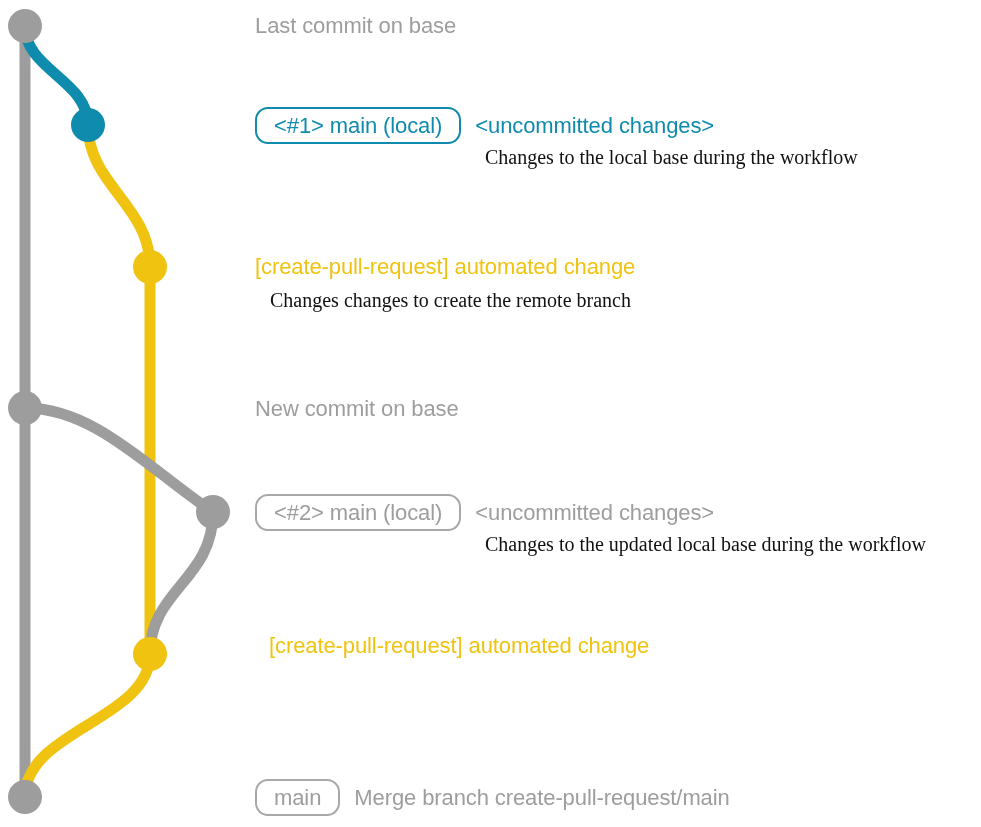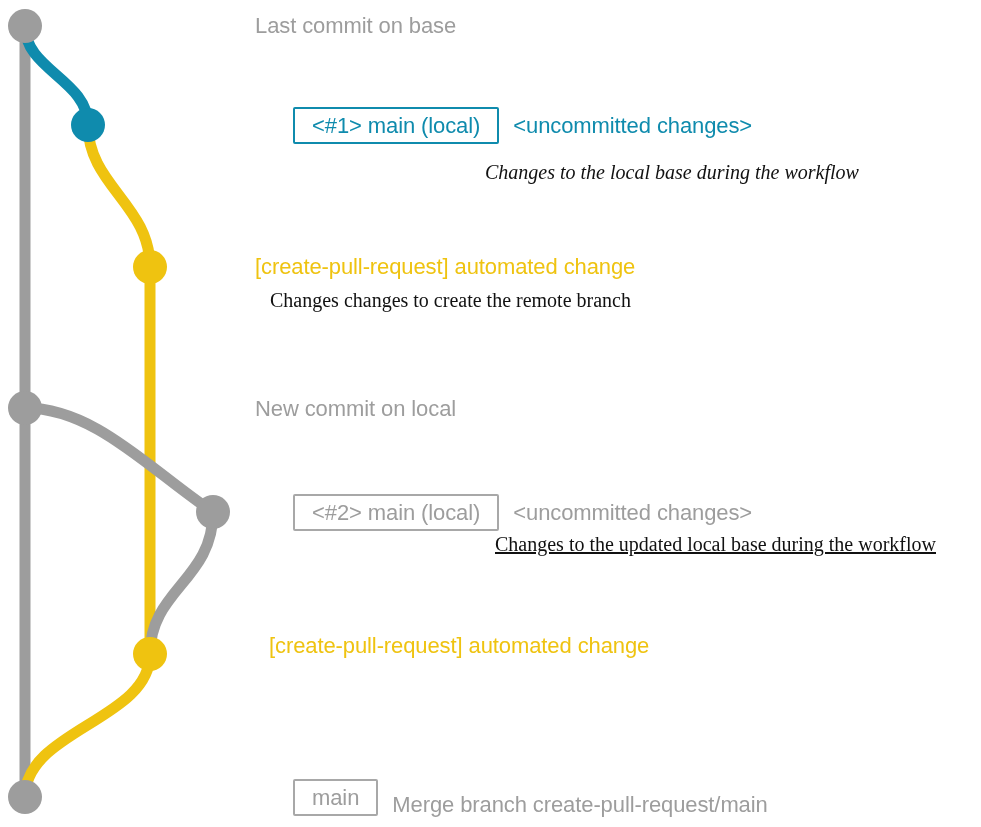--- a/index.html
+++ b/index.html
@@ -37,28 +37,27 @@
     white-space: nowrap;
   }
 
   .pill {
     display: inline-flex;
     align-items: center;
     justify-content: center;
     box-sizing: border-box;
     height: 37px;
     padding: 0 17px;
-    border-radius: 2px;
+    border-radius: 13px;
     border: 2px solid #ec4899;
     color: #9d9d9d;
     font-size: 22px;
     line-height: 1;
     letter-spacing: -0.1px;
     background: transparent;
-    margin-left: 38px;
   }
   .pill.blue   { border-color: #0f8bad; color: #0f8bad; }
   .pill.yellow { border-color: #efc310; color: #efc310; }
   .pill.gray   { border-color: #a8a8a8; color: #9d9d9d; }
 
   .subject {
     font-size: 22px;
     line-height: 1;
     letter-spacing: -0.1px;
     margin-left: 14px;
@@ -115,35 +114,35 @@
     <circle cx="150" cy="654" r="17" fill="#efc310"></circle>
     <circle cx="25" cy="797" r="17" fill="#9d9d9d"></circle>
   </svg>
 
   <div class="headline gray" style="left:255px; top:15px;">Last commit on base</div>
 
   <div class="row" style="left:255px; top:107px;">
     <span class="pill blue">&lt;#1&gt; main (local)</span>
     <span class="subject blue">&lt;uncommitted changes&gt;</span>
   </div>
-  <div class="note" style="left:485px; top:162px;font-style:italic;">Changes to the local base during the workflow</div>
+  <div class="note" style="left:485px; top:147px;">Changes to the local base during the workflow</div>
 
   <div class="headline yellow" style="left:255px; top:256px;">[create-pull-request] automated change</div>
   <div class="note" style="left:270px; top:290px;">Changes changes to create the remote branch</div>
 
-  <div class="headline gray" style="left:255px; top:398px;">New commit on local</div>
+  <div class="headline gray" style="left:255px; top:398px;">New commit on base</div>
 
   <div class="row" style="left:255px; top:494px;">
     <span class="pill gray">&lt;#2&gt; main (local)</span>
     <span class="subject gray">&lt;uncommitted changes&gt;</span>
   </div>
-  <div class="note" style="left:495px; top:534px;text-decoration:underline;">Changes to the updated local base during the workflow</div>
+  <div class="note" style="left:485px; top:534px;">Changes to the updated local base during the workflow</div>
 
   <div class="row" style="left:255px; top:635px;">
     <span class="subject yellow">[create-pull-request] automated change</span>
   </div>
 
-  <div class="row" style="left:255px; top:779px;align-items:flex-end;">
+  <div class="row" style="left:255px; top:779px;">
     <span class="pill gray">main</span>
     <span class="subject gray">Merge branch create-pull-request/main</span>
   </div>
 
 </div>
 
 </body></html>

